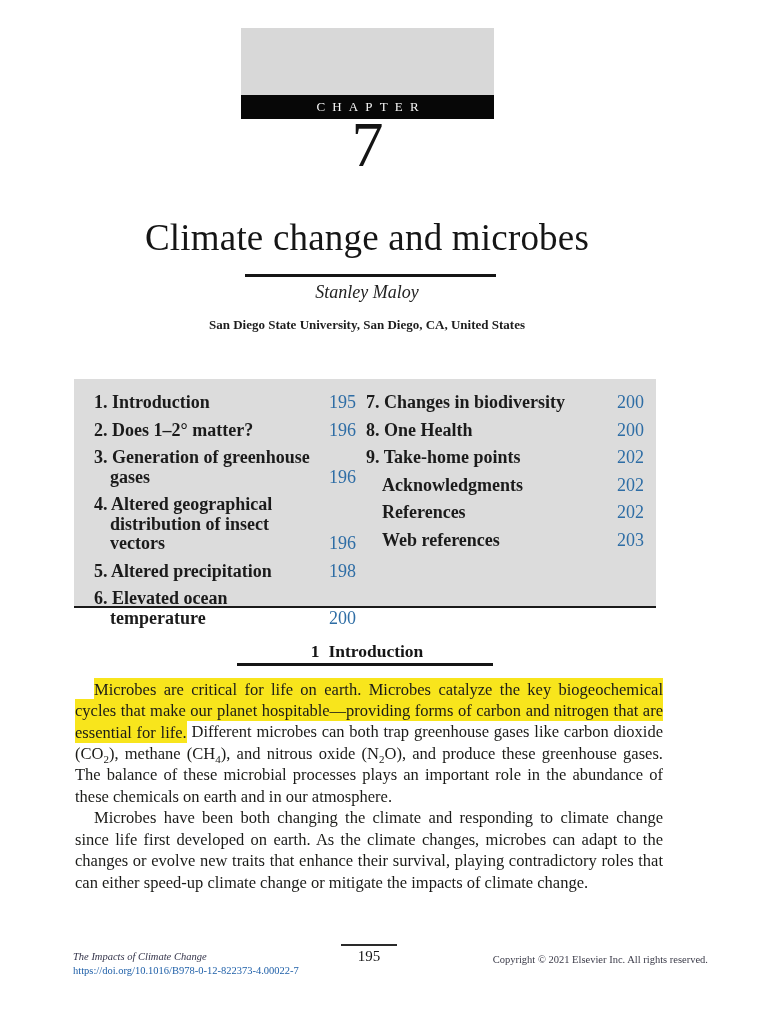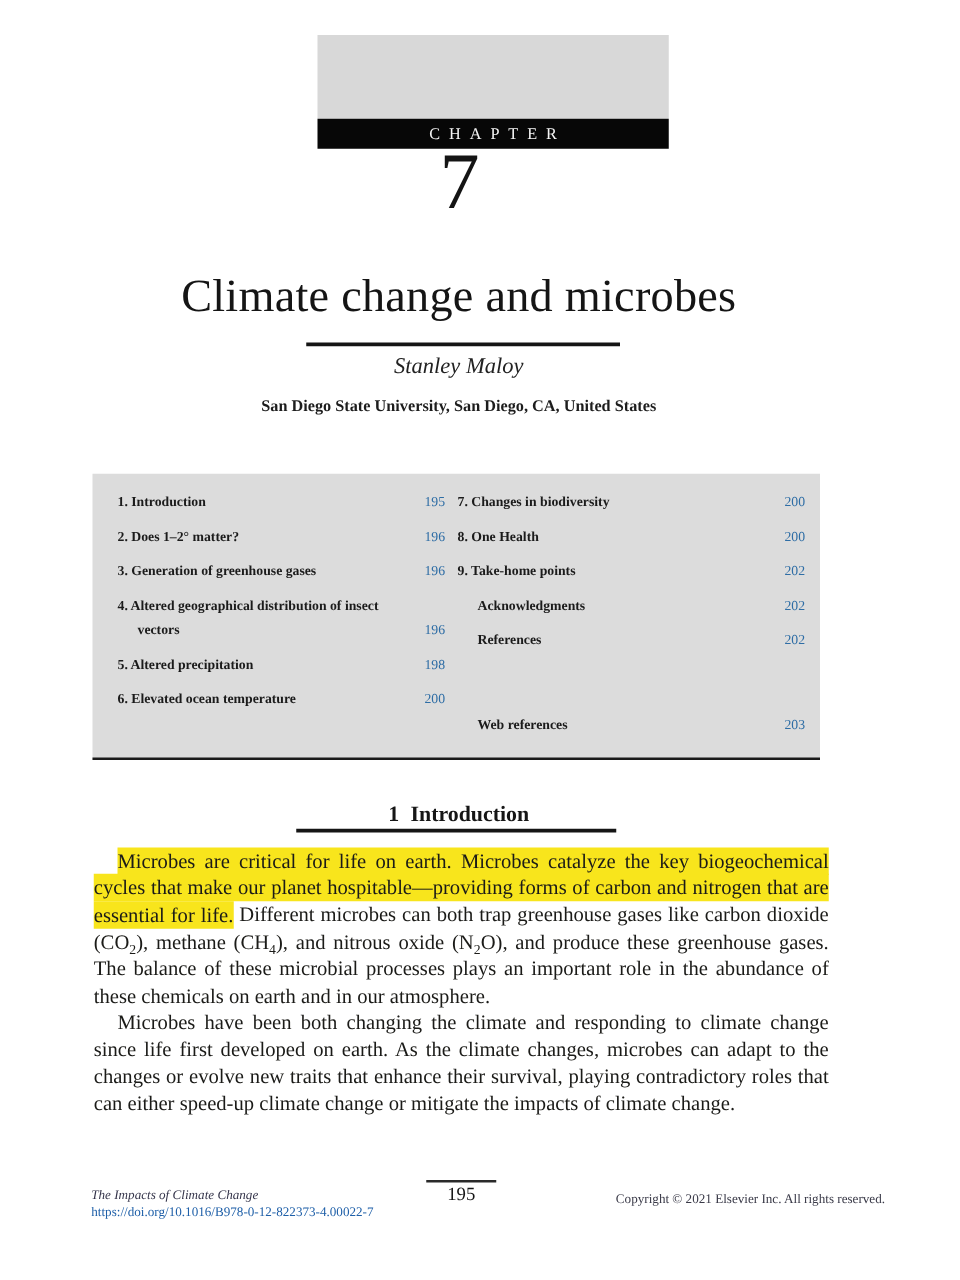--- a/index.html
+++ b/index.html
@@ -2,21 +2,21 @@
 <html><head>
 <meta charset="utf-8">
 <style>
   html,body{margin:0;padding:0;background:#ffffff;}
   .page{
     position:relative;width:768px;height:1024px;background:#ffffff;
     font-family:"Liberation Serif","DejaVu Serif",serif;color:#1b1b18;overflow:hidden;
   }
 
   
-  .chapter-box{position:absolute;left:241px;top:28px;width:281px;margin-left:13px;}
+  .chapter-box{position:absolute;left:241px;top:28px;width:253px;}
   .chapter-gray{height:67px;background:#d8d8d8;}
   .chapter-bar{
     height:24px;background:#070707;color:#f5f5f5;display:flex;align-items:center;justify-content:center;
     font-size:13px;letter-spacing:0.55em;padding-left:0.55em;box-sizing:border-box;
   }
   .chapter-number{
     position:absolute;left:241px;top:113px;width:253px;text-align:center;
     font-size:64px;line-height:1;color:#141414;
   }
 
@@ -35,21 +35,21 @@
     border-bottom:2.5px solid #1a1a1a;box-sizing:border-box;
   }
   .outline-bar{
     width:185px;height:28px;background:#070707;color:#f5f5f5;margin:-2px auto 0;
     display:flex;align-items:center;justify-content:center;
     font-size:15px;letter-spacing:0.45em;padding-left:0.45em;box-sizing:border-box;
   }
   .outline-cols{display:flex;padding:14px 12px 0 20px;gap:10px;}
   .o-col-left{width:262px;flex:0 0 262px;}
   .o-col-right{flex:1;}
-  .o-row{display:flex;align-items:flex-end;margin-bottom:8px;line-height:19.5px;font-size:11px;}
+  .o-row{display:flex;align-items:flex-end;margin-bottom:8px;line-height:19.5px;font-size:18px;}
   .o-label{flex:1;font-weight:bold;color:#1b1b1b;}
   .o-label.hang{padding-left:16px;text-indent:-16px;}
   .o-label.nohang{padding-left:16px;text-indent:0;}
   .o-num{font-weight:400;margin-left:8px;white-space:nowrap;}
 
   
   .section-heading{position:absolute;left:52px;top:641px;width:630px;text-align:center;
     font-size:17.5px;font-weight:bold;color:#161616;}
   .section-heading .sect-num{margin-right:9px;}
   .section-rule{position:absolute;left:237px;top:663px;width:256px;height:2.5px;background:#151515;}
@@ -130,21 +130,21 @@
           <div class="o-row">
             <span class="o-label nohang">Acknowledgments</span>
             <span class="o-num" style="color: rgb(46, 109, 165);">202</span>
           </div>
           <div class="o-row">
             <span class="o-label nohang">References</span>
             <span class="o-num" style="color: rgb(46, 109, 165);">202</span>
           </div>
           <div class="o-row">
             <span class="o-label nohang">Web references</span>
-            <span class="o-num" style="color: rgb(46, 109, 165); margin-top: 40px;">203</span>
+            <span class="o-num" style="color: rgb(46, 109, 165);">203</span>
           </div>
         </div>
     </div>
   </div>
 
   <div class="section-heading">
     <span class="sect-num">1</span><span>Introduction</span>
   </div>
   <div class="section-rule"></div>
 

